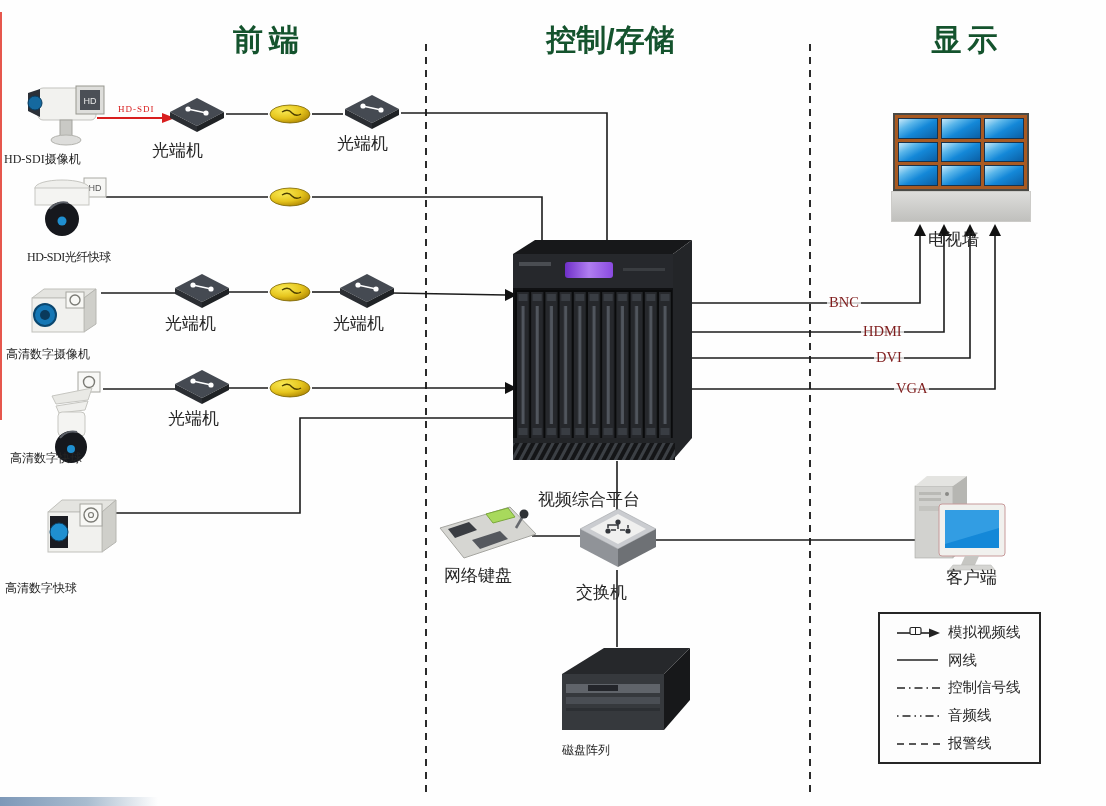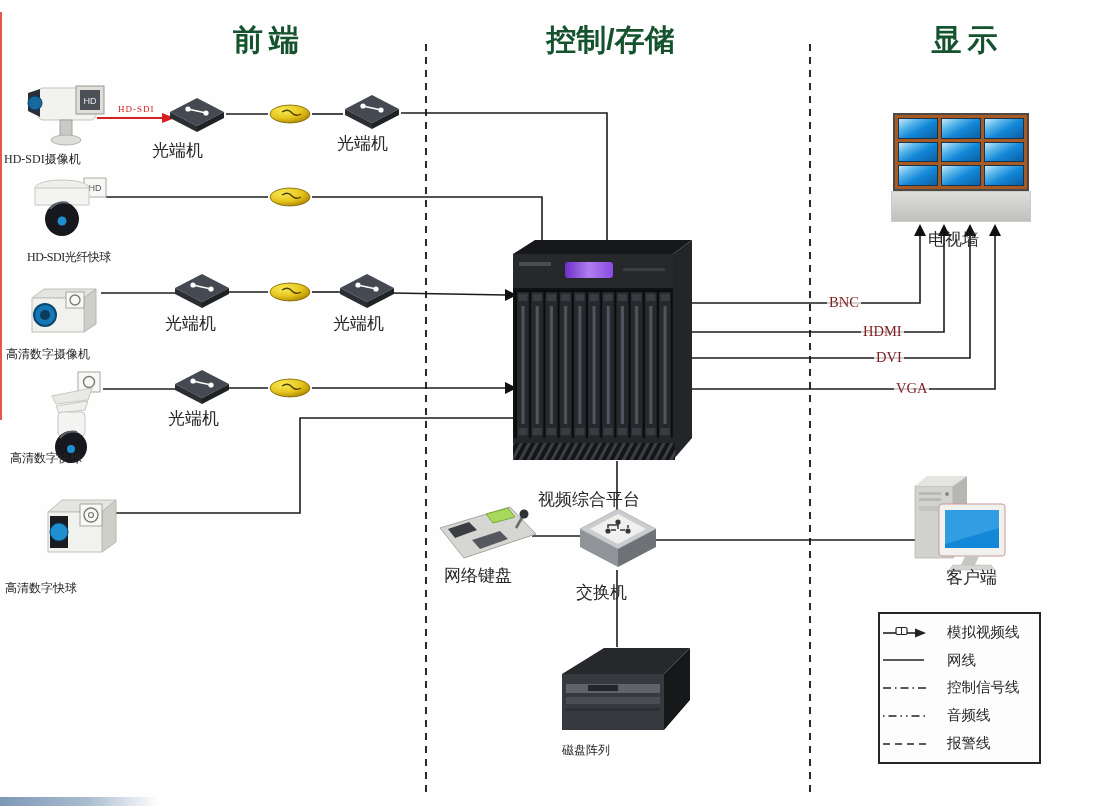--- a/index.html
+++ b/index.html
@@ -22,21 +22,21 @@
   .tvwall-frame{position:absolute;left:893px;top:113px;width:136px;height:78px;
     background:#a85a22;border:2px solid #4a4a46;padding:3px;display:grid;
     grid-template-columns:repeat(3,1fr);grid-template-rows:repeat(3,1fr);gap:3px;box-sizing:border-box;}
   .tv-cell{background:linear-gradient(150deg,#c9e9f9 0%,#5ab6ea 28%,#1488d8 55%,#0b5fa4 100%);
     border:1px solid #17334e;}
   .tv-base{position:absolute;left:891px;top:191px;width:140px;height:31px;
     background:linear-gradient(#dddddb,#c0c0bd);border:1px solid #cccbc8;box-sizing:border-box;}
   
   .legend{position:absolute;left:878px;top:612px;width:163px;height:152px;border:2px solid #262626;
     background:#fdfdfd;display:flex;flex-direction:column;justify-content:space-evenly;box-sizing:border-box;}
-  .leg-row{display:flex;align-items:center;gap:15px;padding-left:2px;}
+  .leg-row{display:flex;align-items:center;gap:2px;padding-left:16px;}
   .leg-row .leg-label{font-size:14.5px;color:#262626;}
   .leg-line{stroke:#222;stroke-width:1.6;fill:none;}
   
   .edge-red{position:absolute;left:0;top:12px;width:2px;height:408px;background:#e23a2e;opacity:.85;}
   .edge-blue{position:absolute;left:0;top:797px;width:158px;height:9px;
     background:linear-gradient(90deg,#7d98b8 0%,#a9bccf 55%,rgba(255,255,255,0) 100%);}
 </style>
 </head>
 <body>
 

